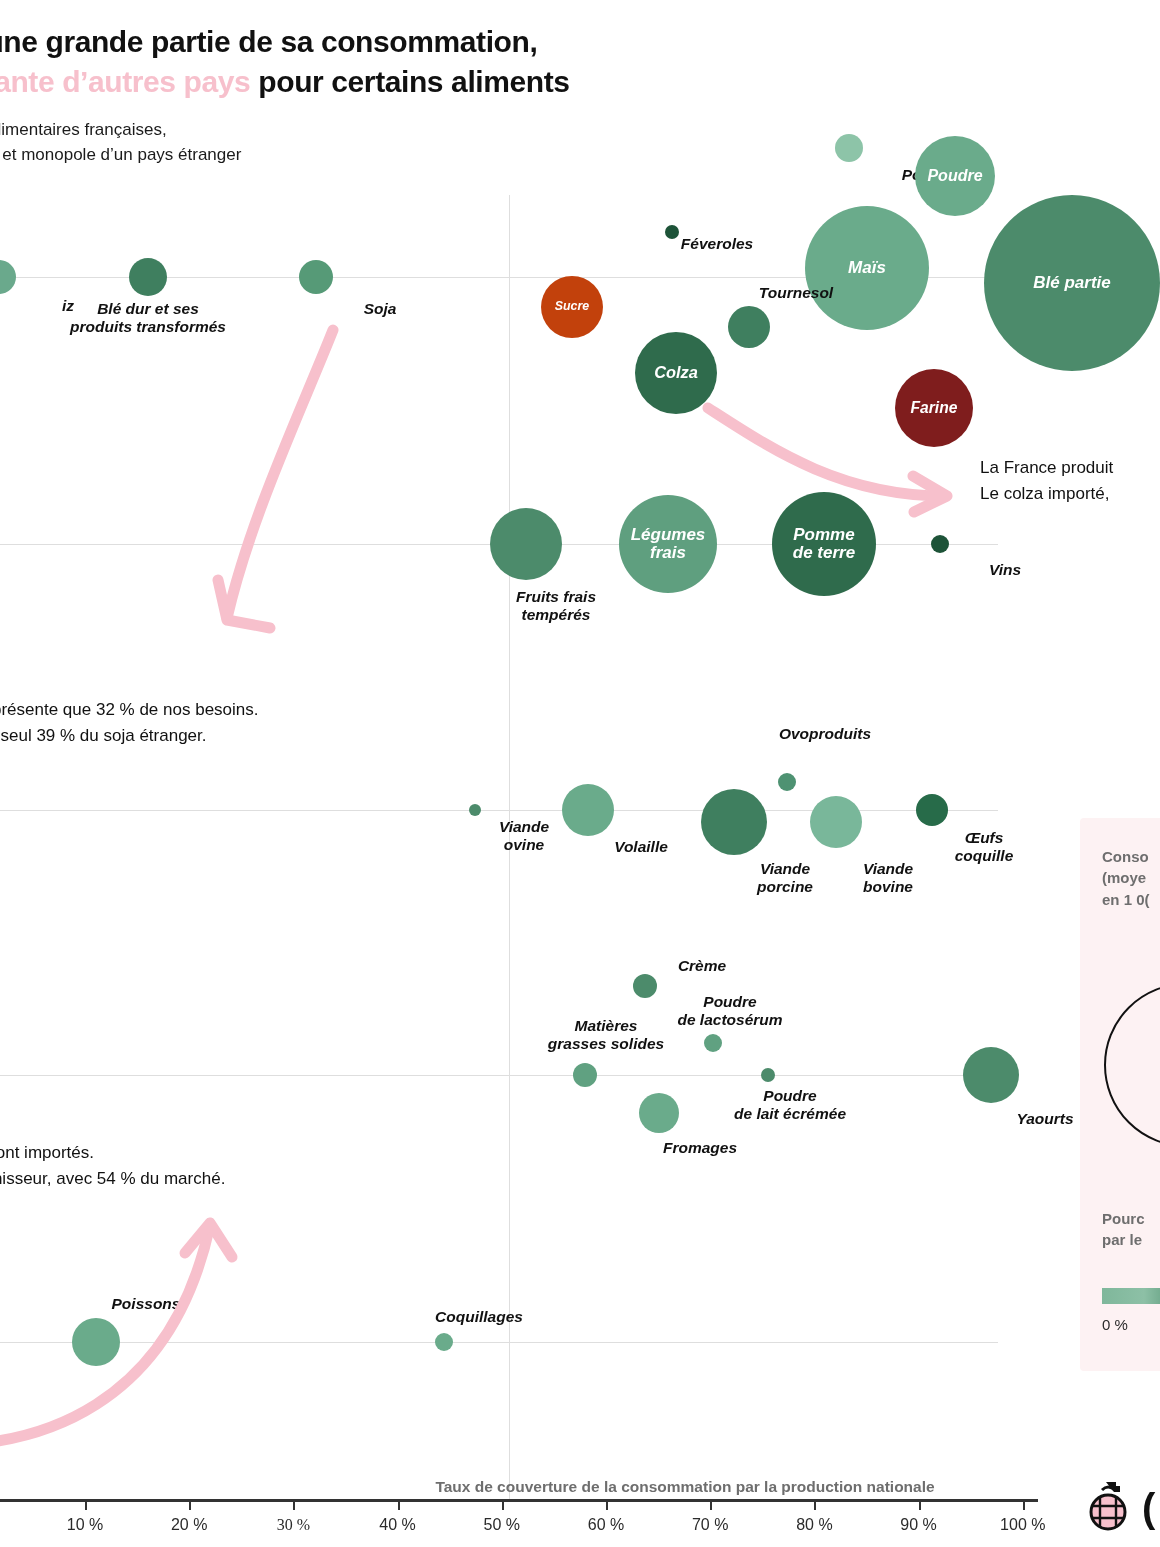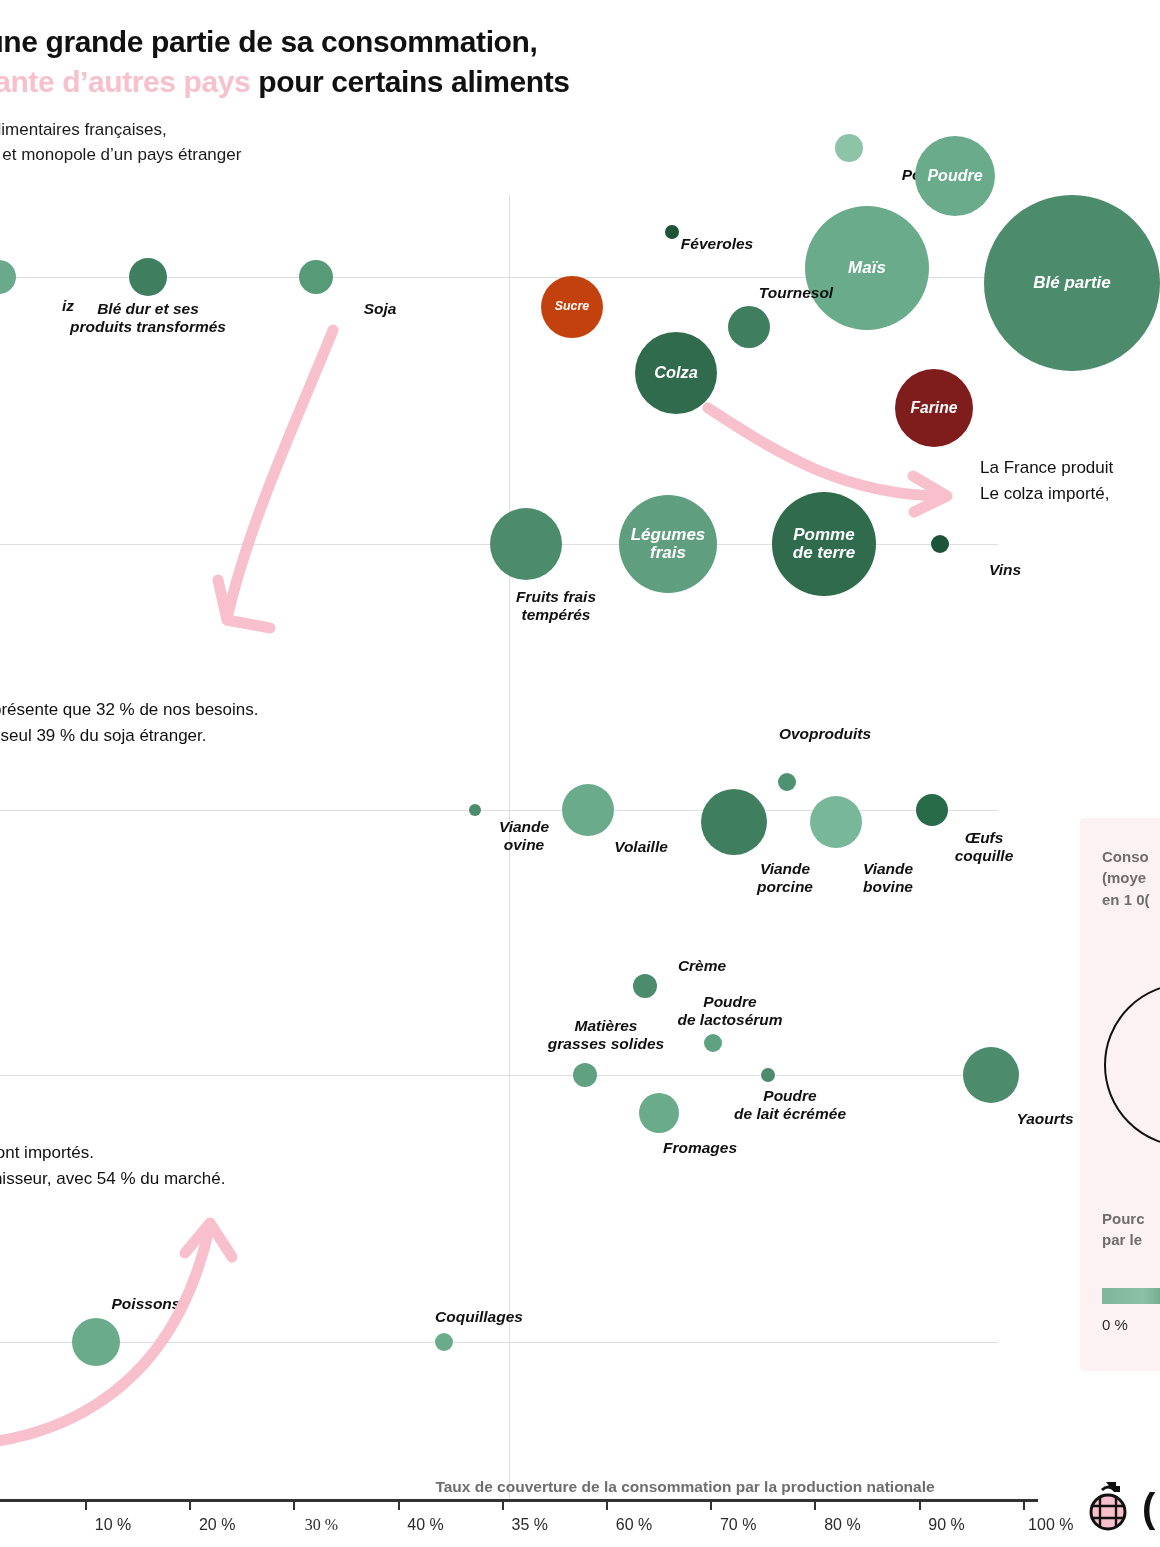--- a/index.html
+++ b/index.html
@@ -81,21 +81,21 @@
   .xaxis-title{
     position:absolute;left:330px;top:1478px;width:710px;
     font-size:15.5px;font-weight:700;color:#6e6e6e;text-align:center;
   }
   .xaxis-line{
     position:absolute;left:-40px;top:1499px;width:1078px;height:3px;background:#333333;
   }
   .xtick{position:absolute;top:1499px;width:2px;height:11px;background:#333333;}
   .xtick-label{
     position:absolute;top:1516px;font-size:16px;color:#2b2b2b;
-    transform:translateX(-50%);white-space:nowrap;margin-left:28px;
+    transform:translateX(-50%);white-space:nowrap;
   }
 
   
   .logo{position:absolute;left:1088px;top:1478px;width:42px;height:56px;}
   .logo-g{position:absolute;left:1142px;top:1486px;font-size:40px;font-weight:700;color:#111;}
 </style>
 </head>
 <body>
 
 <div class="header">
@@ -227,21 +227,21 @@
 <div id="xticks">
     <div class="xtick" style="left: 85px;"></div>
     <div class="xtick-label" style="left: 85px;">10 %</div>
     <div class="xtick" style="left: 189.2px;"></div>
     <div class="xtick-label" style="left: 189.2px;">20 %</div>
     <div class="xtick" style="left: 293.4px;"></div>
     <div class="xtick-label" style="left: 293.4px; font-family: Liberation Serif, serif;">30 %</div>
     <div class="xtick" style="left: 397.6px;"></div>
     <div class="xtick-label" style="left: 397.6px;">40 %</div>
     <div class="xtick" style="left: 501.8px;"></div>
-    <div class="xtick-label" style="left: 501.8px;">35 %</div>
+    <div class="xtick-label" style="left: 501.8px;">50 %</div>
     <div class="xtick" style="left: 606px;"></div>
     <div class="xtick-label" style="left: 606px;">60 %</div>
     <div class="xtick" style="left: 710.2px;"></div>
     <div class="xtick-label" style="left: 710.2px;">70 %</div>
     <div class="xtick" style="left: 814.4px;"></div>
     <div class="xtick-label" style="left: 814.4px;">80 %</div>
     <div class="xtick" style="left: 918.6px;"></div>
     <div class="xtick-label" style="left: 918.6px;">90 %</div>
     <div class="xtick" style="left: 1022.8px;"></div>
     <div class="xtick-label" style="left: 1022.8px;">100 %</div>

